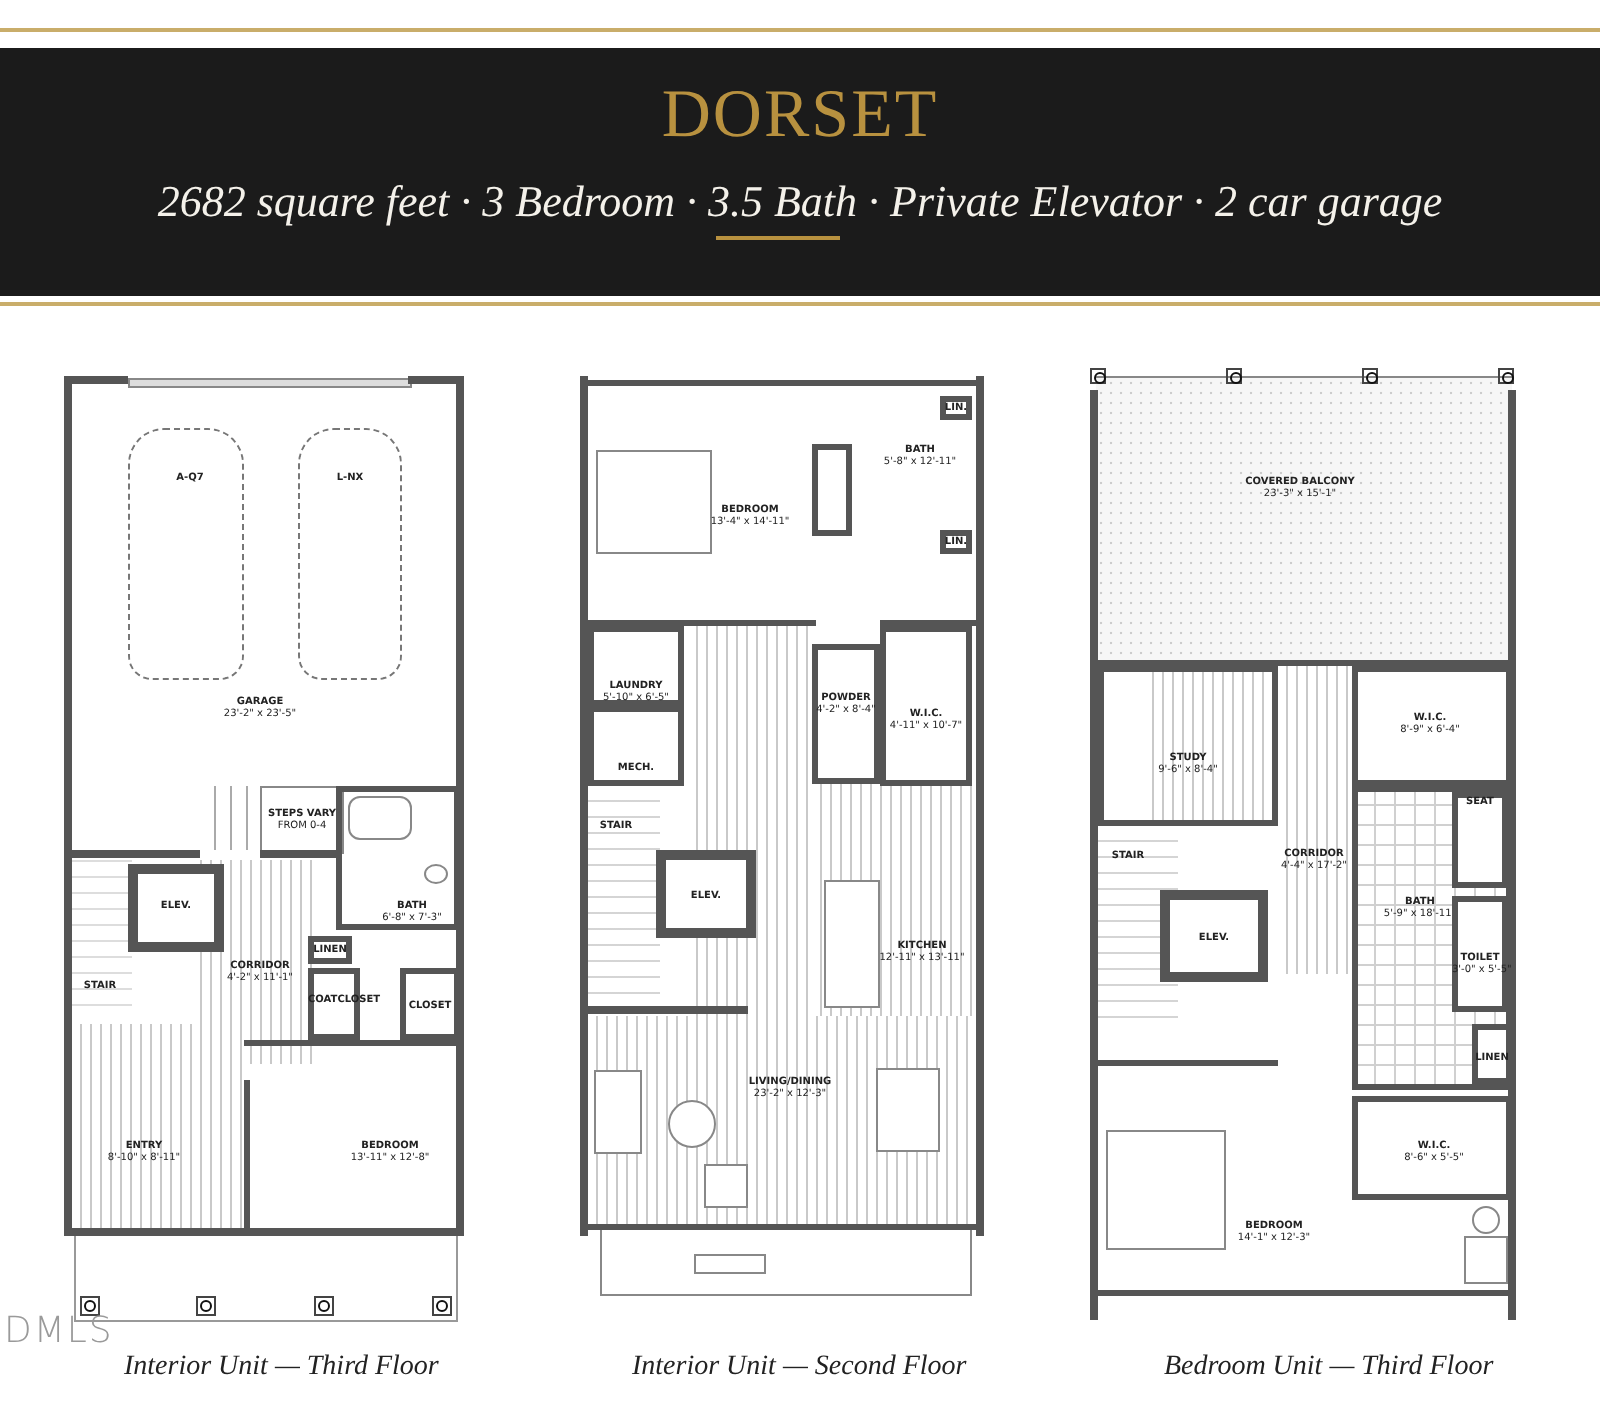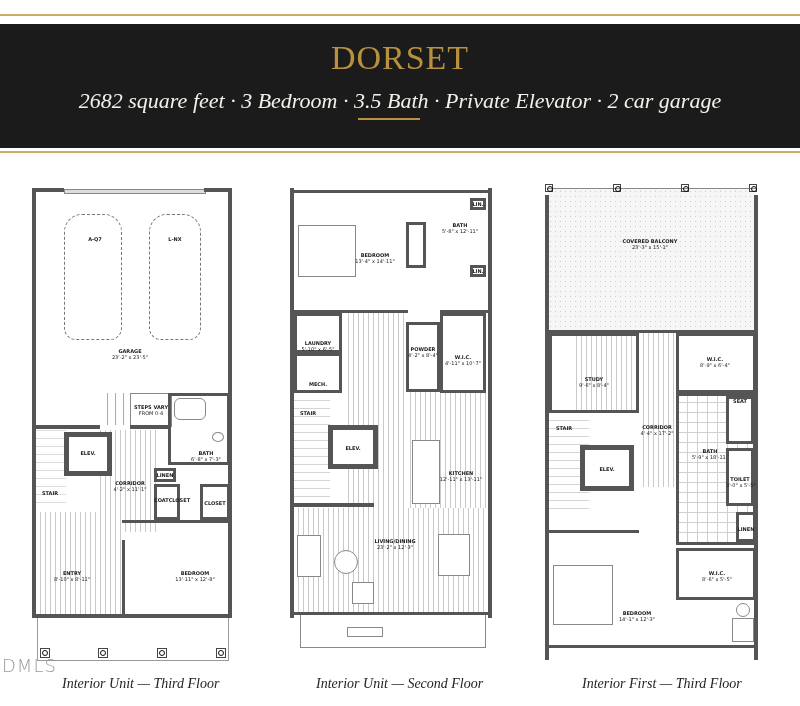--- a/index.html
+++ b/index.html
@@ -185,13 +185,13 @@
   <div class="wall" style="left:549px;top:530px;width:90px;height:3px;"></div>
 
   <div class="room" style="left:676px;top:548px;width:80px;height:52px;"></div>
   <div class="lbl" style="left:692px;top:570px;width:50px;"><b>W.I.C.</b><span>8'-6" x 5'-5"</span></div>
 
   <div class="furn" style="left:553px;top:565px;width:58px;height:58px;"></div>
   <div class="circle" style="left:736px;top:603px;width:12px;height:12px;"></div>
   <div class="furn" style="left:732px;top:618px;width:20px;height:22px;"></div>
   <div class="lbl" style="left:612px;top:610px;width:50px;"><b>BEDROOM</b><span>14'-1" x 12'-3"</span></div>
 </div>
-<div class="caption" style="left:582px;">Interior First — Third Floor</div>
+<div class="caption" style="left:582px;">Bedroom Unit — Third Floor</div>
 
 </body></html>

